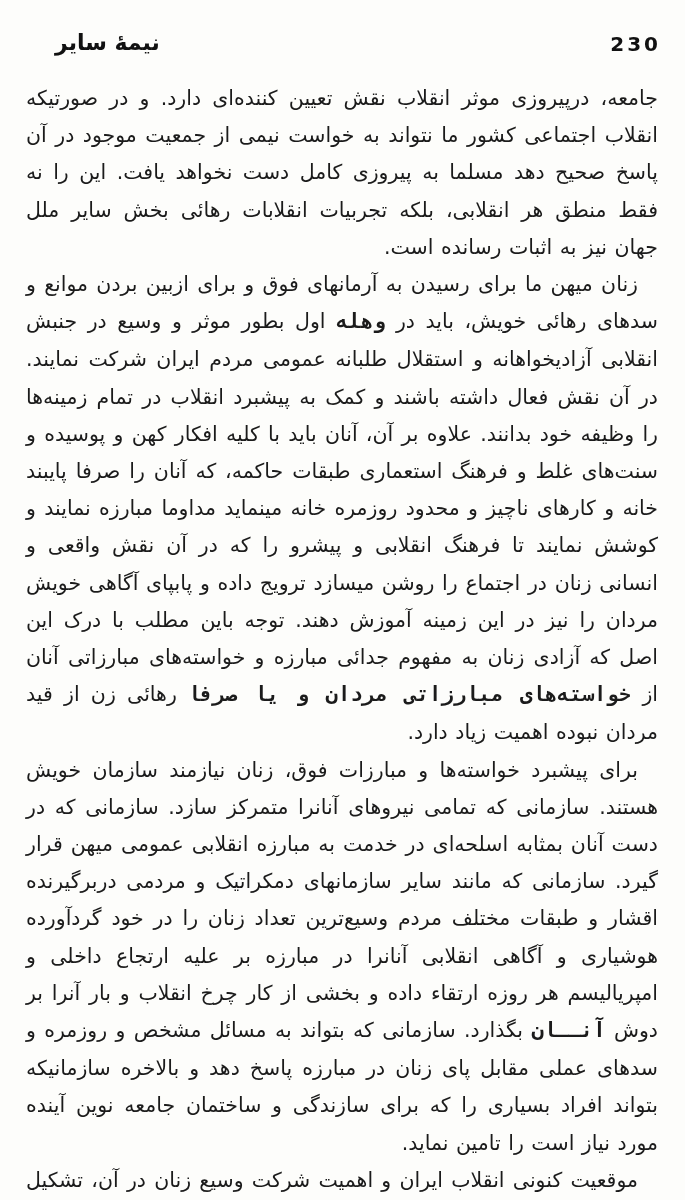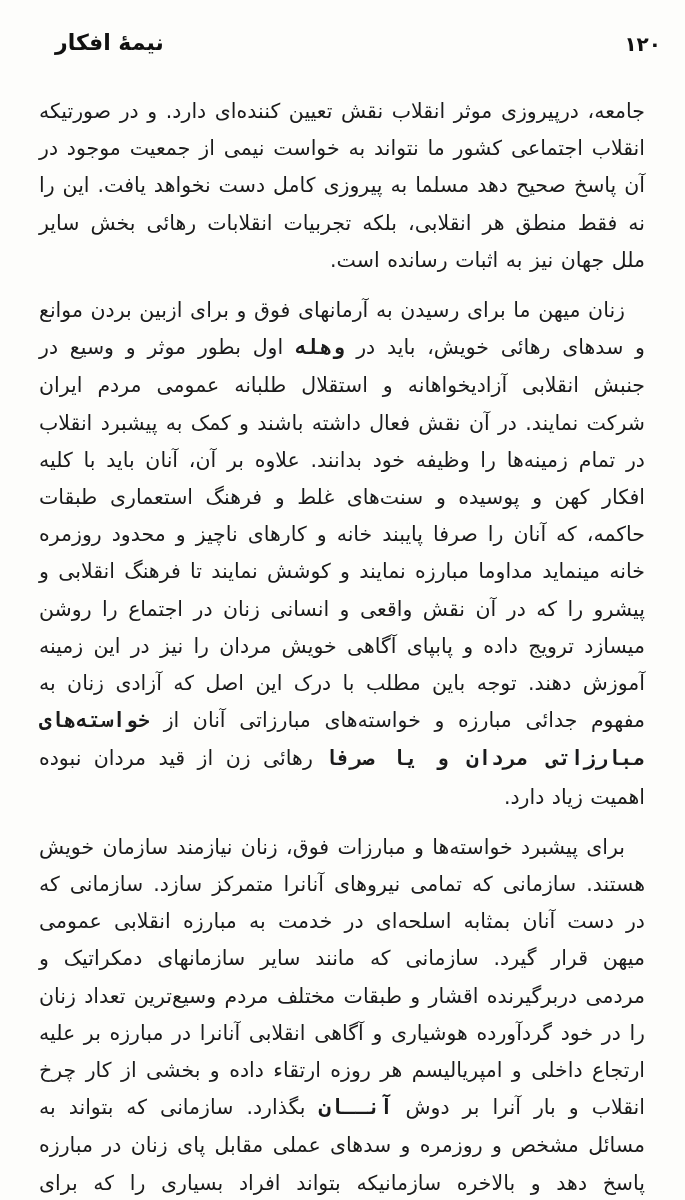--- a/index.html
+++ b/index.html
@@ -49,38 +49,38 @@
     right: 27px;
     width: 632px;
     direction: rtl;
     text-align: justify;
     font-size: 20.5px;
     line-height: 37.2px;
     color: #1b1b1b;
     word-spacing: 1px;
   }
   .page-body p {
-    margin: 13px;
+    margin: 0;
     padding: 0;
   }
   .page-body p.indent {
     text-indent: 20px;
   }
   .bold {
     font-weight: 700;
     font-family: Liberation Mono, monospace;
   }
 </style>
 </head>
 <body>
 
 <div class="page">
   <div class="page-header">
-    <span class="page-number">۱۲۰</span>
-    <span class="issue-title">نیمهٔ افکار</span>
+    <span class="page-number">230</span>
+    <span class="issue-title">نیمهٔ سایر</span>
   </div>
   <div class="page-body">
       <p><span>جامعه، درپیروزی موثر انقلاب نقش تعیین کننده‌ای دارد. و در صورتیکه انقلاب اجتماعی کشور ما نتواند به خواست نیمی از جمعیت موجود در آن پاسخ صحیح دهد مسلما به پیروزی کامل دست نخواهد یافت. این را نه فقط منطق هر انقلابی، بلکه تجربیات انقلابات رهائی بخش سایر ملل جهان نیز به اثبات رسانده است.</span></p>
       <p class="indent"><span>زنان میهن ما برای رسیدن به آرمانهای فوق و برای ازبین بردن موانع و سدهای رهائی خویش، باید در </span><span class="bold">وهله</span><span> اول بطور موثر و وسیع در جنبش انقلابی آزادیخواهانه و استقلال طلبانه عمومی مردم ایران شرکت نمایند. در آن نقش فعال داشته باشند و کمک به پیشبرد انقلاب در تمام زمینه‌ها را وظیفه خود بدانند. علاوه بر آن، آنان باید با کلیه افکار کهن و پوسیده و سنت‌های غلط و فرهنگ استعماری طبقات حاکمه، که آنان را صرفا پایبند خانه و کارهای ناچیز و محدود روزمره خانه مینماید مداوما مبارزه نمایند و کوشش نمایند تا فرهنگ انقلابی و پیشرو را که در آن نقش واقعی و انسانی زنان در اجتماع را روشن میسازد ترویج داده و پابپای آگاهی خویش مردان را نیز در این زمینه آموزش دهند. توجه باین مطلب با درک این اصل که آزادی زنان به مفهوم جدائی مبارزه و خواسته‌های مبارزاتی آنان از </span><span class="bold">خواسته‌های مبارزاتی مردان و یا صرفا</span><span> رهائی زن از قید مردان نبوده اهمیت زیاد دارد.</span></p>
       <p class="indent"><span>برای پیشبرد خواسته‌ها و مبارزات فوق، زنان نیازمند سازمان خویش هستند. سازمانی که تمامی نیروهای آنانرا متمرکز سازد. سازمانی که در دست آنان بمثابه اسلحه‌ای در خدمت به مبارزه انقلابی عمومی میهن قرار گیرد. سازمانی که مانند سایر سازمانهای دمکراتیک و مردمی دربرگیرنده اقشار و طبقات مختلف مردم وسیع‌ترین تعداد زنان را در خود گردآورده هوشیاری و آگاهی انقلابی آنانرا در مبارزه بر علیه ارتجاع داخلی و امپریالیسم هر روزه ارتقاء داده و بخشی از کار چرخ انقلاب و بار آنرا بر دوش </span><span class="bold">آنــان</span><span> بگذارد. سازمانی که بتواند به مسائل مشخص و روزمره و سدهای عملی مقابل پای زنان در مبارزه پاسخ دهد و بالاخره سازمانیکه بتواند افراد بسیاری را که برای سازندگی و ساختمان جامعه نوین آینده مورد نیاز است را تامین نماید.</span></p>
       <p class="indent"><span>موقعیت کنونی انقلاب ایران و اهمیت شرکت وسیع زنان در آن، تشکیل هرچه سریعتر و فوری‌تر چنین سازمانی را طلب </span></p>
     </div>
 </div>
 
 </body></html>

